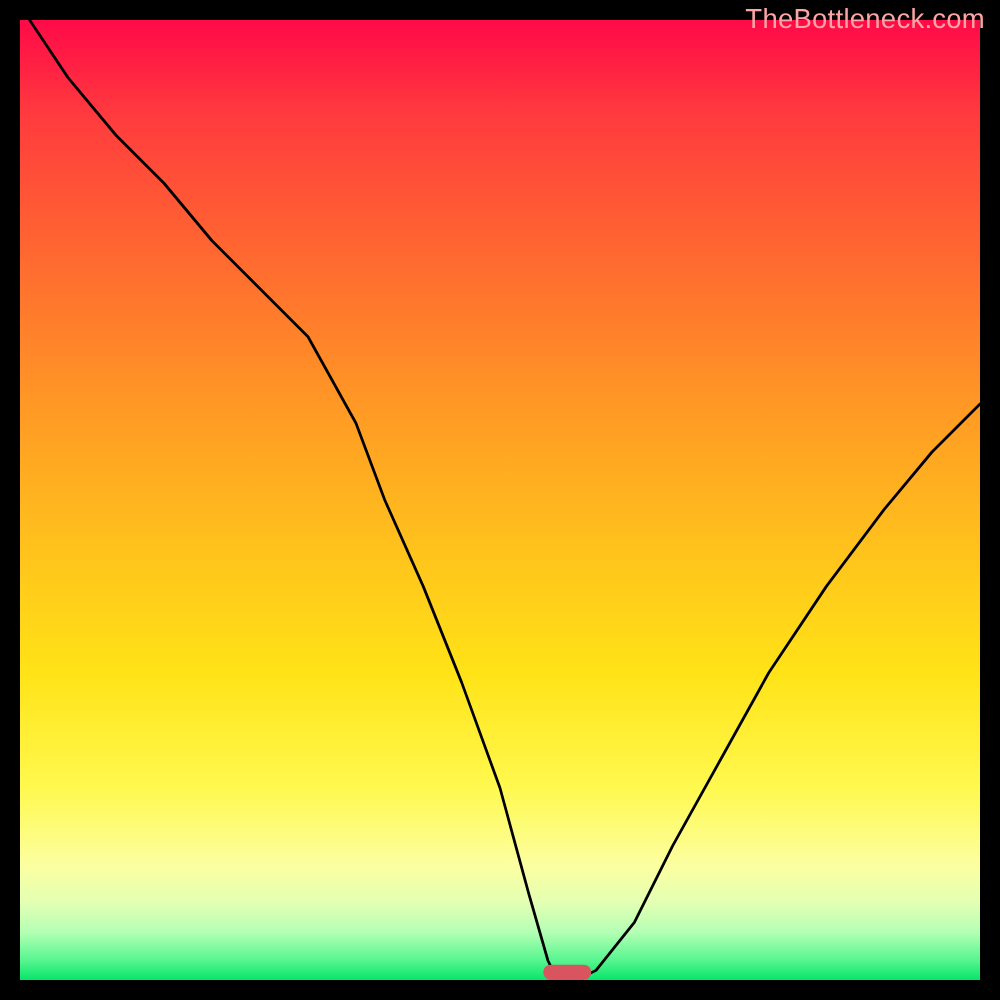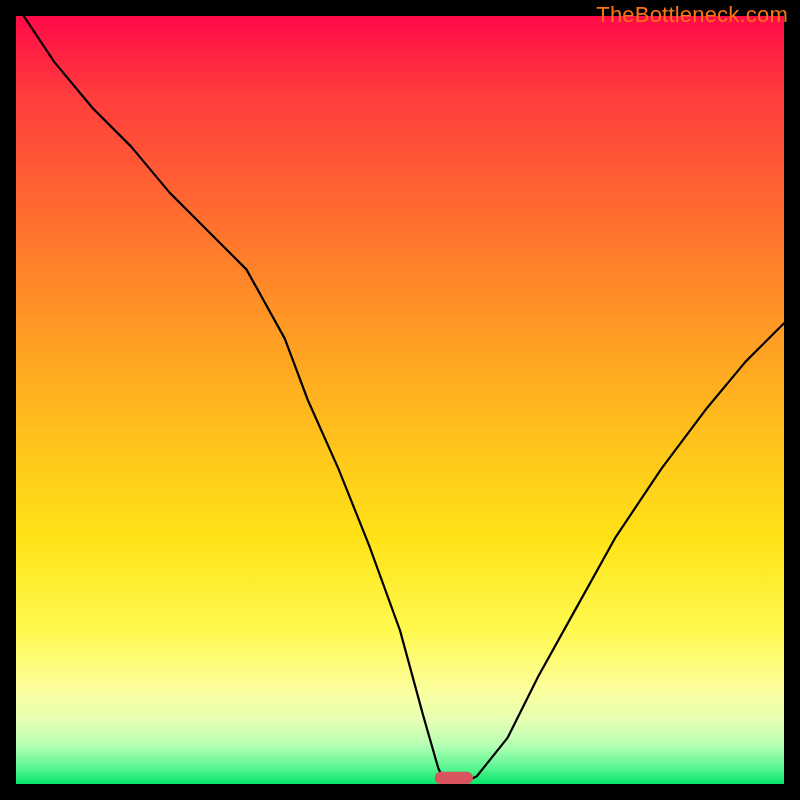--- a/index.html
+++ b/index.html
@@ -44,21 +44,21 @@
   svg.overlay {
     position: absolute;
     inset: 0;
   }
   .watermark {
     position: absolute;
     top: 2px;
     right: 12px;
     font-family: Arial, Helvetica, sans-serif;
     font-size: 22px;
-    color: #f97316;
+    color: #fca5a5;
     letter-spacing: 0.2px;
     user-select: none;
     pointer-events: none;
   }
 </style>
 </head>
 <body>
 
 <div class="stage">
 

